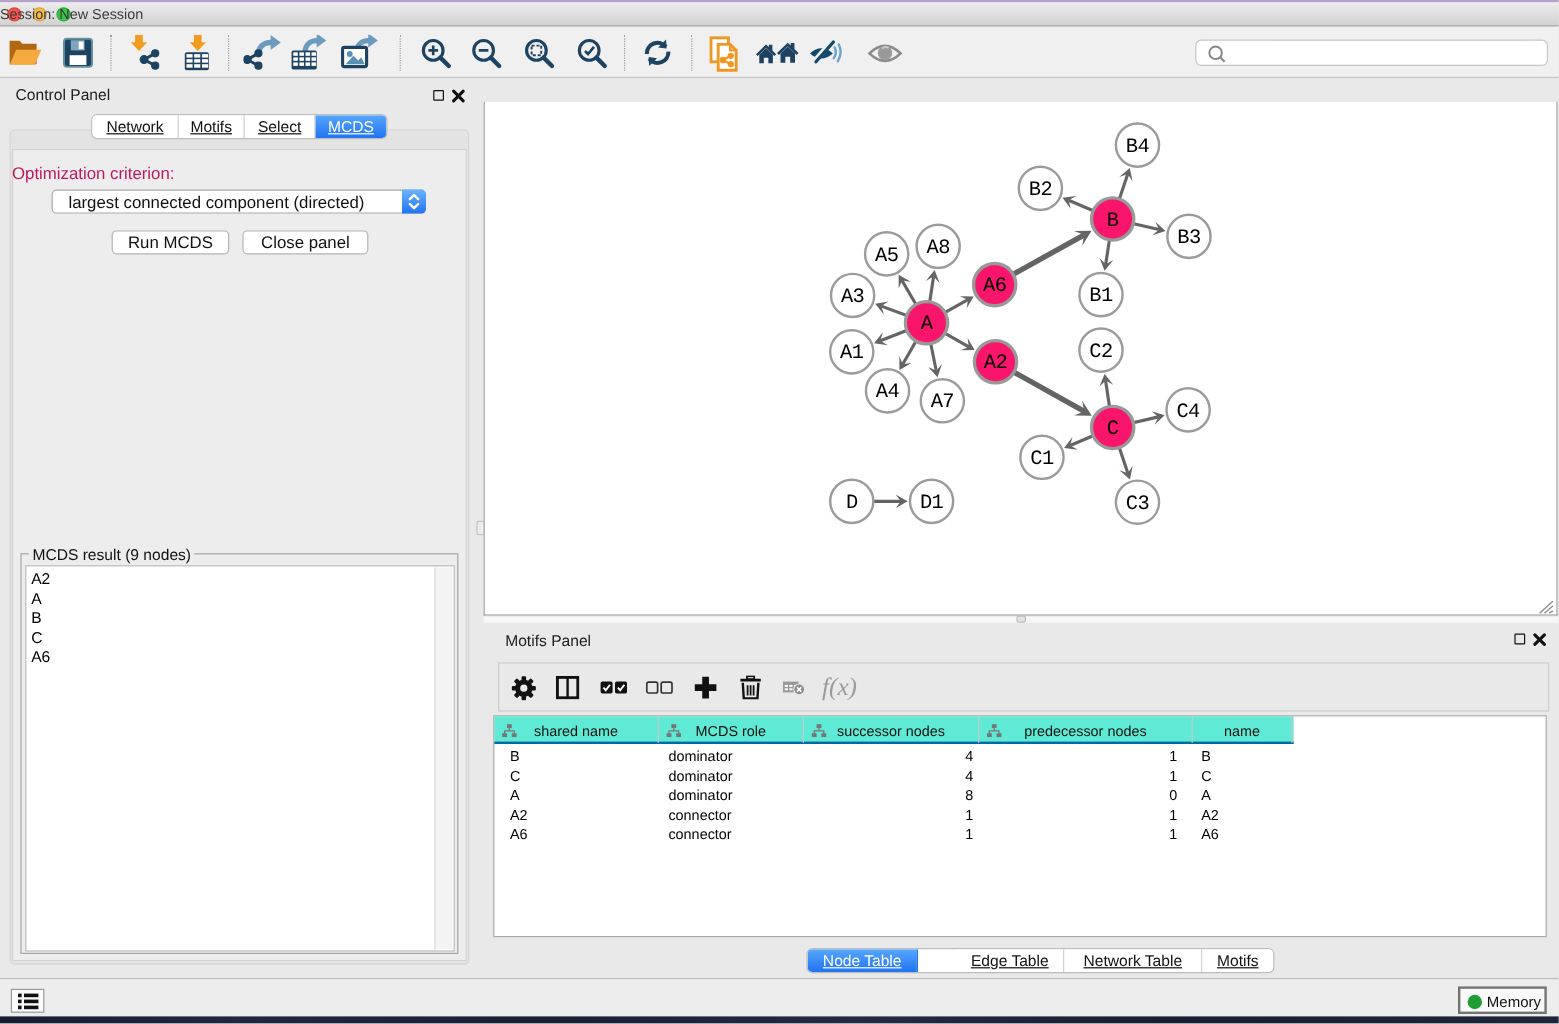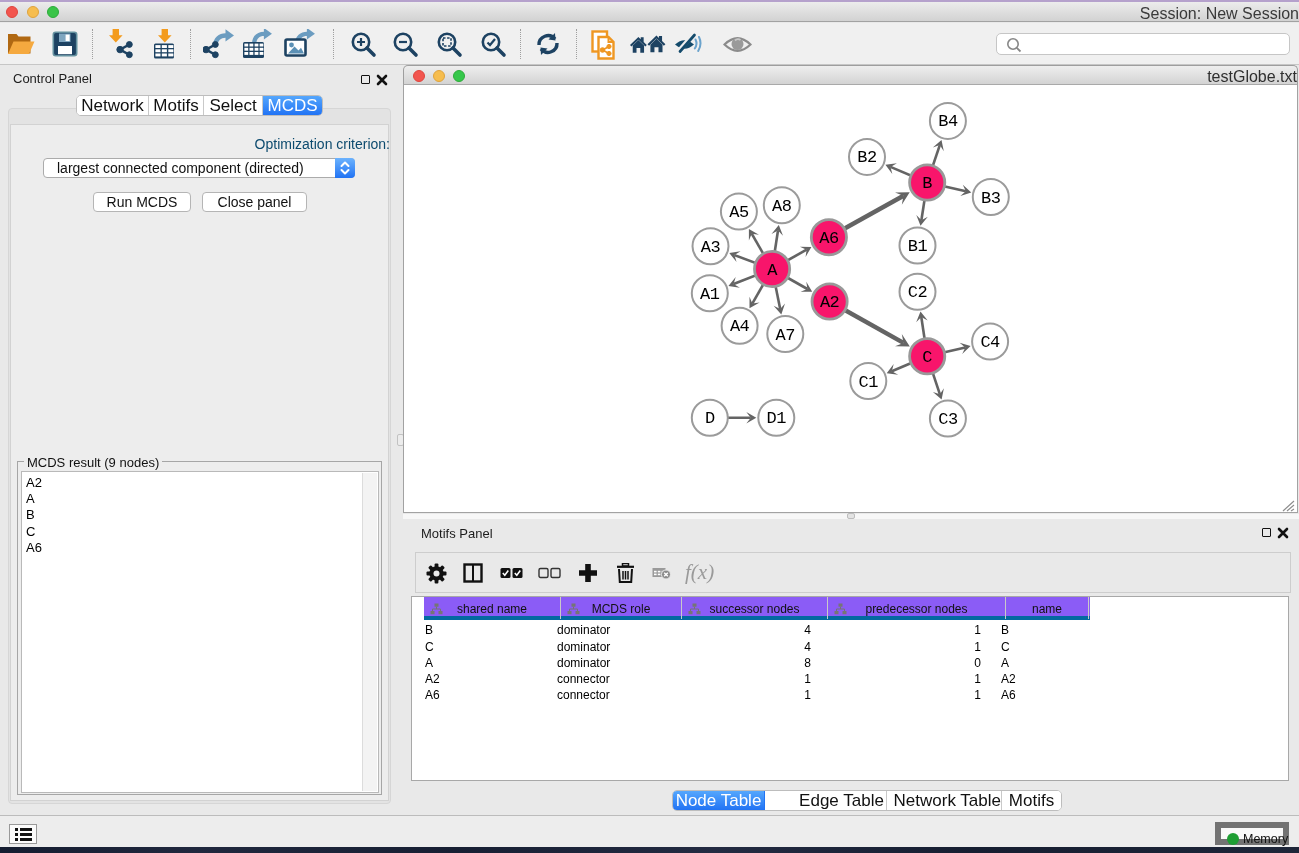--- a/index.html
+++ b/index.html
@@ -3,36 +3,36 @@
 <meta charset="utf-8">
 <style>
   * { margin:0; padding:0; box-sizing:border-box; }
   html,body { width:1299px; height:853px; overflow:hidden; }
   body { font-family:"Liberation Sans", sans-serif; background:#e9e9e9; position:relative; }
   .abs { position:absolute; }
   .purple { left:0; top:0; width:1299px; height:2px; background:#b5a1cc; }
   .darkstrip { left:0; top:847px; width:1299px; height:6px; background:linear-gradient(90deg,#141c30,#20283e 15%,#171f33 35%,#232b42 55%,#161e31 75%,#1e2639); }
   .titlebar { left:0; top:2px; width:1299px; height:20px; background:linear-gradient(#ececec,#d2d2d2); border-bottom:1px solid #a2a2a2; }
   .tl { position:absolute; width:12px; height:12px; border-radius:50%; top:4px; }
-  .title-text { position:absolute; width:100%; text-align:right; top:3px; font-size:16px; color:#3a3a3a; }
+  .title-text { position:absolute; width:100%; text-align:left; top:3px; font-size:12px; color:#3a3a3a; }
   .toolbar { left:0; top:23px; width:1299px; height:42px; background:#f0f0f0; border-bottom:1px solid #c6c6c6; }
   .tsep { position:absolute; top:6px; height:30px; width:0; border-left:1px dotted #9f9f9f; }
   .icon { position:absolute; }
   .searchbox { position:absolute; left:996px; top:10px; width:294px; height:22px; background:#fff; border:1px solid #c6c6c6; border-radius:5px; }
 
   
   .cp-title { left:13px; top:71px; font-size:13px; color:#1c1c1c; }
   .sqico { position:absolute; width:9px; height:9px; border:1.6px solid #111; border-radius:1px; }
   .tabpane-outer { left:8px; top:108px; width:383px; height:696px; background:#e3e3e3; border:1px solid #d6d6d6; border-radius:4px; }
   .tabpane-inner { left:10px; top:124px; width:379px; height:677px; background:#ededed; border:1px solid #d2d2d2; }
   .seg { position:absolute; display:flex; border:1px solid #bdbdbd; border-radius:5px; overflow:hidden; background:#fff; }
-  .seg > div { font-size:17px; color:#111; text-align:center; line-height:19px; border-right:1px solid #c9c9c9; background:#fff; }
+  .seg > div { font-size:13px; color:#111; text-align:center; line-height:19px; border-right:1px solid #c9c9c9; background:#fff;text-decoration:underline; }
   .seg > div:last-child { border-right:none; }
   .seg > div.sel { background:linear-gradient(#55a7fd,#2173f4); color:#fff; border-right-color:#2173f4; }
-  .opt-label { left:10px; top:136px; width:380px; text-align:right; font-size:14px; color:#0c4a6e; }
+  .opt-label { left:10px; top:136px; width:380px; text-align:left; font-size:14px; color:#be185d; }
   .dropdown { left:43px; top:158px; width:312px; height:20px; background:#fff; border:1px solid #ababab; border-radius:4px; }
   .dd-text { position:absolute; left:13px; top:1px; font-size:14px; color:#111; }
   .dd-step { position:absolute; right:-1px; top:-1px; width:20px; height:20px; background:linear-gradient(#6cb3fe,#2173f4); border-radius:0 4px 4px 0; }
   .btn { position:absolute; height:20px; background:#fff; border:1px solid #b5b5b5; border-radius:4px; font-size:14px; color:#111; text-align:center; line-height:18px; }
   .fieldset { left:17px; top:461px; width:365px; height:334px; border:1px solid #a6a6a6; }
   .legend { left:24px; top:455px; background:#ededed; padding:0 3px; font-size:13px; color:#111; }
   .listbox { left:21px; top:471px; width:358px; height:322px; background:#fff; border:1px solid #b9b9b9; }
   .listbox .item { position:absolute; left:4px; font-size:13px; color:#000; }
   .lb-scroll { position:absolute; right:1px; top:1px; width:15px; height:318px; background:#f3f3f3; border-left:1px solid #dcdcdc; }
   .vdiv-handle { left:397px; top:434px; width:7px; height:12px; background:#ececec; border:1px solid #c2c2c2; border-radius:2px; }
@@ -41,25 +41,25 @@
   .frame { left:403px; top:65px; width:895px; height:449px; }
   .frame-tb { position:absolute; left:0; top:0; width:895px; height:20px; background:linear-gradient(#eeeeee,#d3d3d3); border:1px solid #9e9e9e; border-bottom:1px solid #a9a9a9; border-radius:5px 5px 0 0; }
   .canvas { position:absolute; left:0; top:20px; width:895px; height:428px; background:#fff; border:1px solid #a2a2a2; border-top:none; }
   .hdiv { left:403px; top:514px; width:896px; height:5px; background:#f7f7f7; }
   .hdiv-handle { left:847px; top:513px; width:8px; height:6px; background:#e3e3e3; border:1px solid #bdbdbd; border-radius:2px; }
 
   
   .tp-title { left:421px; top:526px; font-size:13px; color:#1c1c1c; }
   .tp-toolbar { left:415px; top:552px; width:876px; height:41px; border:1px solid #cdcdcd; }
   .tablebox { left:411px; top:596px; width:878px; height:185px; background:#fff; border:1px solid #a8a8a8; }
-  .thead { position:absolute; left:12px; top:0; height:23px; background:#8b5cf6; border-bottom:4px solid #0369a1; }
+  .thead { position:absolute; left:0; top:0; height:23px; background:#5eead4; border-bottom:2px solid #0369a1; }
   .thead .hc { position:absolute; top:0; height:22px; border-right:1px solid #c9c9c9; font-size:12px; color:#111; }
   .hc .lbl { position:absolute; width:100%; text-align:center; top:5px; }
   .trow { position:absolute; font-size:12px; color:#000; }
-  .memory-btn { left:1215px; top:822px; width:74px; height:23px; background:#f9f9f9; border:6px solid #737373; }
+  .memory-btn { left:1215px; top:822px; width:74px; height:23px; background:#f9f9f9; border:2px solid #737373; }
   .statusbar { left:0; top:815px; width:1299px; height:32px; background:#ededed; border-top:1px solid #bcbcbc; }
   .list-btn { left:9px; top:824px; width:28px; height:20px; background:#fbfbfb; border:1px solid #999; }
 </style>
 </head>
 <body>
 
 <div class="abs statusbar"></div>
 <div class="abs purple"></div>
 <div class="abs darkstrip"></div>
 <div class="abs titlebar">
@@ -242,26 +242,20 @@
   <div class="item" style="top:3px;">A2</div>
   <div class="item" style="top:19px;">A</div>
   <div class="item" style="top:35px;">B</div>
   <div class="item" style="top:52px;">C</div>
   <div class="item" style="top:68px;">A6</div>
   <div class="lb-scroll"></div>
 </div>
 <div class="abs vdiv-handle"></div>
 
 <div class="abs frame">
-  <div class="frame-tb">
-    <div class="tl" style="left:9px;top:4px;background:#f2554e;border:0.5px solid #df453e;"></div>
-    <div class="tl" style="left:29px;top:4px;background:#f6bd4e;border:0.5px solid #dfa33c;"></div>
-    <div class="tl" style="left:49px;top:4px;background:#35c74a;border:0.5px solid #2dab3a;"></div>
-    <div class="title-text" style="top:2px;color:#2f2f2f;">testGlobe.txt</div>
-  </div>
   <div class="canvas"></div>
   <svg class="abs" style="left:879px;top:435px" width="14" height="12" viewBox="0 0 14 12">
     <path d="M1 11 L12 1 M5 11 L12 5 M9 11 L12 9" stroke="#8d8d8d" stroke-width="1.2" fill="none"></path>
   </svg>
 </div>
 <svg width="895" height="429" viewBox="0 0 895 429" style="position:absolute;left:403.5px;top:85px">
 <line x1="368.1" y1="184.0" x2="329.6" y2="199.0" stroke="#646464" stroke-width="2.6"></line>
 <line x1="368.1" y1="184.0" x2="330.4" y2="170.1" stroke="#646464" stroke-width="2.6"></line>
 <line x1="368.1" y1="184.0" x2="348.3" y2="218.6" stroke="#646464" stroke-width="2.6"></line>
 <line x1="368.1" y1="184.0" x2="347.7" y2="148.7" stroke="#646464" stroke-width="2.6"></line>
@@ -469,21 +463,21 @@
 <div class="trow" style="left:13px;top:91px;">A6</div>
 <div class="trow" style="left:145px;top:91px;">connector</div>
 <div class="trow" style="left:258px;top:91px;width:146px;text-align:right;padding-right:5px;">1</div>
 <div class="trow" style="left:404px;top:91px;width:178px;text-align:right;padding-right:13px;">1</div>
 <div class="trow" style="left:589px;top:91px;">A6</div>
   </div>
 
 <div class="seg" style="left:672px;top:790px;height:21px;">
   <div class="sel" style="width:92px;">Node Table</div>
   <div style="width:90px;margin-left:32px;">Edge Table</div>
-  <div style="width:115px;text-align:right;">Network Table</div>
+  <div style="width:115px;">Network Table</div>
   <div style="width:59px;">Motifs</div>
 </div>
 
 <div class="abs list-btn">
   <svg width="26" height="18" viewBox="0 0 26 18">
     <rect x="5" y="3" width="3" height="3" fill="#111"></rect>
       <rect x="10" y="3" width="12" height="3" fill="#111"></rect>
     <rect x="5" y="8" width="3" height="3" fill="#111"></rect>
       <rect x="10" y="8" width="12" height="3" fill="#111"></rect>
     <rect x="5" y="13" width="3" height="3" fill="#111"></rect>

